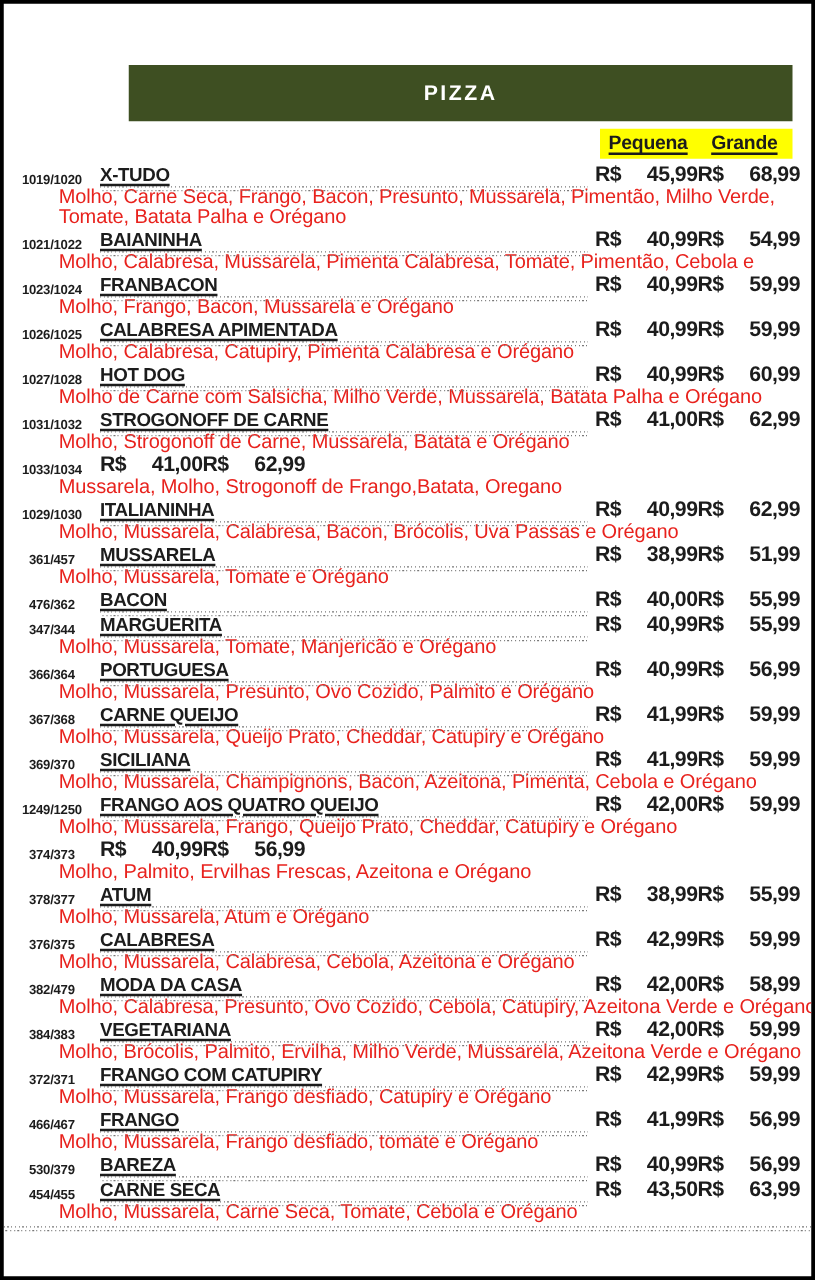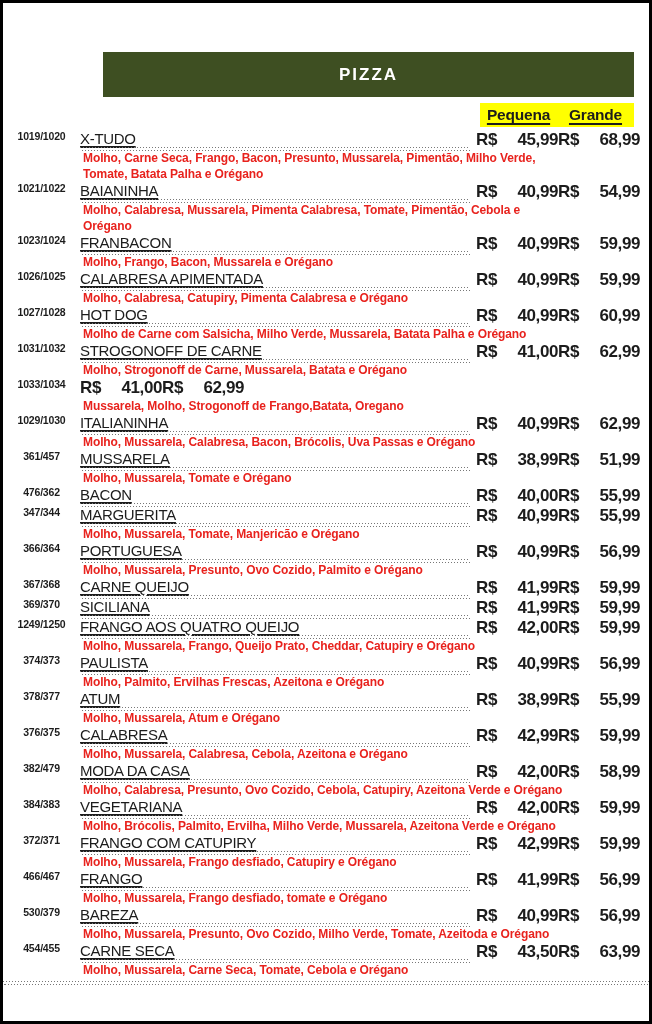--- a/index.html
+++ b/index.html
@@ -22,48 +22,48 @@
   .cols-highlight{
     background:var(--yellow);width:154px;height:24px;
     display:flex;align-items:center;
   }
   .col-label{
     flex:1;text-align:center;font-weight:bold;font-size:15.5px;
     letter-spacing:-0.2px;text-decoration:underline;
     text-decoration-thickness:2px;text-underline-offset:3px;
   }
   .items{margin-top:3px;}
-  .line1{display:flex;align-items:flex-start;height:20px;}
+  .line1{display:flex;align-items:flex-end;height:20px;}
   .code{
     width:77px;flex:0 0 77px;text-align:center;
     font-weight:bold;font-size:10.5px;letter-spacing:-0.2px;
   }
   .name-wrap{flex:1;position:relative;}
   .name{
-    font-weight:normal;font-size:15px;letter-spacing:-0.3px;
+    font-weight:bold;font-size:15px;letter-spacing:-0.3px;
     text-decoration:underline;text-decoration-thickness:1.5px;
     text-underline-offset:2px;white-space:nowrap;
   }
   .name-wrap::after{
     content:"";position:absolute;left:0;right:6px;bottom:-3px;height:4px;
     background-image:
       repeating-linear-gradient(90deg,#787878 0 1px,transparent 1px 3px),
       repeating-linear-gradient(90deg,#787878 0 1px,transparent 1px 3px);
     background-size:100% 1px,100% 1px;
     background-position:0 0,2px 3px;
     background-repeat:repeat-x,repeat-x;
   }
   .prices{display:flex;width:164px;flex:0 0 164px;margin-right:9px;}
   .price{
     width:82px;display:flex;justify-content:space-between;
     font-weight:bold;font-size:17px;letter-spacing:-0.4px;
   }
   .desc{
-    margin-left:80px;color:var(--red);font-weight:bold;
-    font-size:12px;line-height:16px;letter-spacing:-0.1px;white-space:nowrap;
+    margin-left:44px;color:var(--red);font-weight:normal;
+    font-size:16px;line-height:16px;letter-spacing:-0.1px;white-space:nowrap;
   }
   .bottom-dotline{
     margin-top:3px;height:4px;
     background-image:
       repeating-linear-gradient(90deg,#787878 0 1px,transparent 1px 3px),
       repeating-linear-gradient(90deg,#787878 0 1px,transparent 1px 3px);
     background-size:100% 1px,100% 1px;
     background-position:0 0,2px 3px;
     background-repeat:repeat-x,repeat-x;
   }
@@ -115,21 +115,20 @@
           <span>R$</span>
           <span>40,99</span>
         </span>
         <span class="price">
           <span>R$</span>
           <span>54,99</span>
         </span>
       </span>
     </div>
   <div class="desc">Molho, Calabresa, Mussarela, Pimenta Calabresa, Tomate, Pimentão, Cebola e</div>
-      <div class="desc">Orégano</div>
     </div>
 
   <div class="item">
     <div class="line1">
       <span class="code">1023/1024</span>
       <span class="name-wrap">
         <span class="name">FRANBACON</span>
       </span>
       <span class="prices">
         <span class="price">
@@ -331,39 +330,41 @@
         <span class="price">
           <span>R$</span>
           <span>41,99</span>
         </span>
         <span class="price">
           <span>R$</span>
           <span>59,99</span>
         </span>
       </span>
     </div>
+  <div class="desc">Molho, Mussarela, Queijo Prato, Cheddar, Catupiry e Orégano</div>
     </div>
 
   <div class="item">
     <div class="line1">
       <span class="code">369/370</span>
       <span class="name-wrap">
         <span class="name">SICILIANA</span>
       </span>
       <span class="prices">
         <span class="price">
           <span>R$</span>
           <span>41,99</span>
         </span>
         <span class="price">
           <span>R$</span>
           <span>59,99</span>
         </span>
       </span>
     </div>
+  <div class="desc">Molho, Mussarela, Champignons, Bacon, Azeitona, Pimenta, Cebola e Orégano</div>
     </div>
 
   <div class="item">
     <div class="line1">
       <span class="code">1249/1250</span>
       <span class="name-wrap">
         <span class="name">FRANGO AOS QUATRO QUEIJO</span>
       </span>
       <span class="prices">
         <span class="price">
@@ -375,23 +376,20 @@
           <span>59,99</span>
         </span>
       </span>
     </div>
   <div class="desc">Molho, Mussarela, Frango, Queijo Prato, Cheddar, Catupiry e Orégano</div>
     </div>
 
   <div class="item">
     <div class="line1">
       <span class="code">374/373</span>
-      <span class="name-wrap">
-        <span class="name">PAULISTA</span>
-      </span>
       <span class="prices">
         <span class="price">
           <span>R$</span>
           <span>40,99</span>
         </span>
         <span class="price">
           <span>R$</span>
           <span>56,99</span>
         </span>
       </span>
@@ -529,21 +527,20 @@
         <span class="price">
           <span>R$</span>
           <span>40,99</span>
         </span>
         <span class="price">
           <span>R$</span>
           <span>56,99</span>
         </span>
       </span>
     </div>
-  <div class="desc">Molho, Mussarela, Presunto, Ovo Cozido, Milho Verde, Tomate, Azeitoda e Orégano</div>
     </div>
 
   <div class="item">
     <div class="line1">
       <span class="code">454/455</span>
       <span class="name-wrap">
         <span class="name">CARNE SECA</span>
       </span>
       <span class="prices">
         <span class="price">

